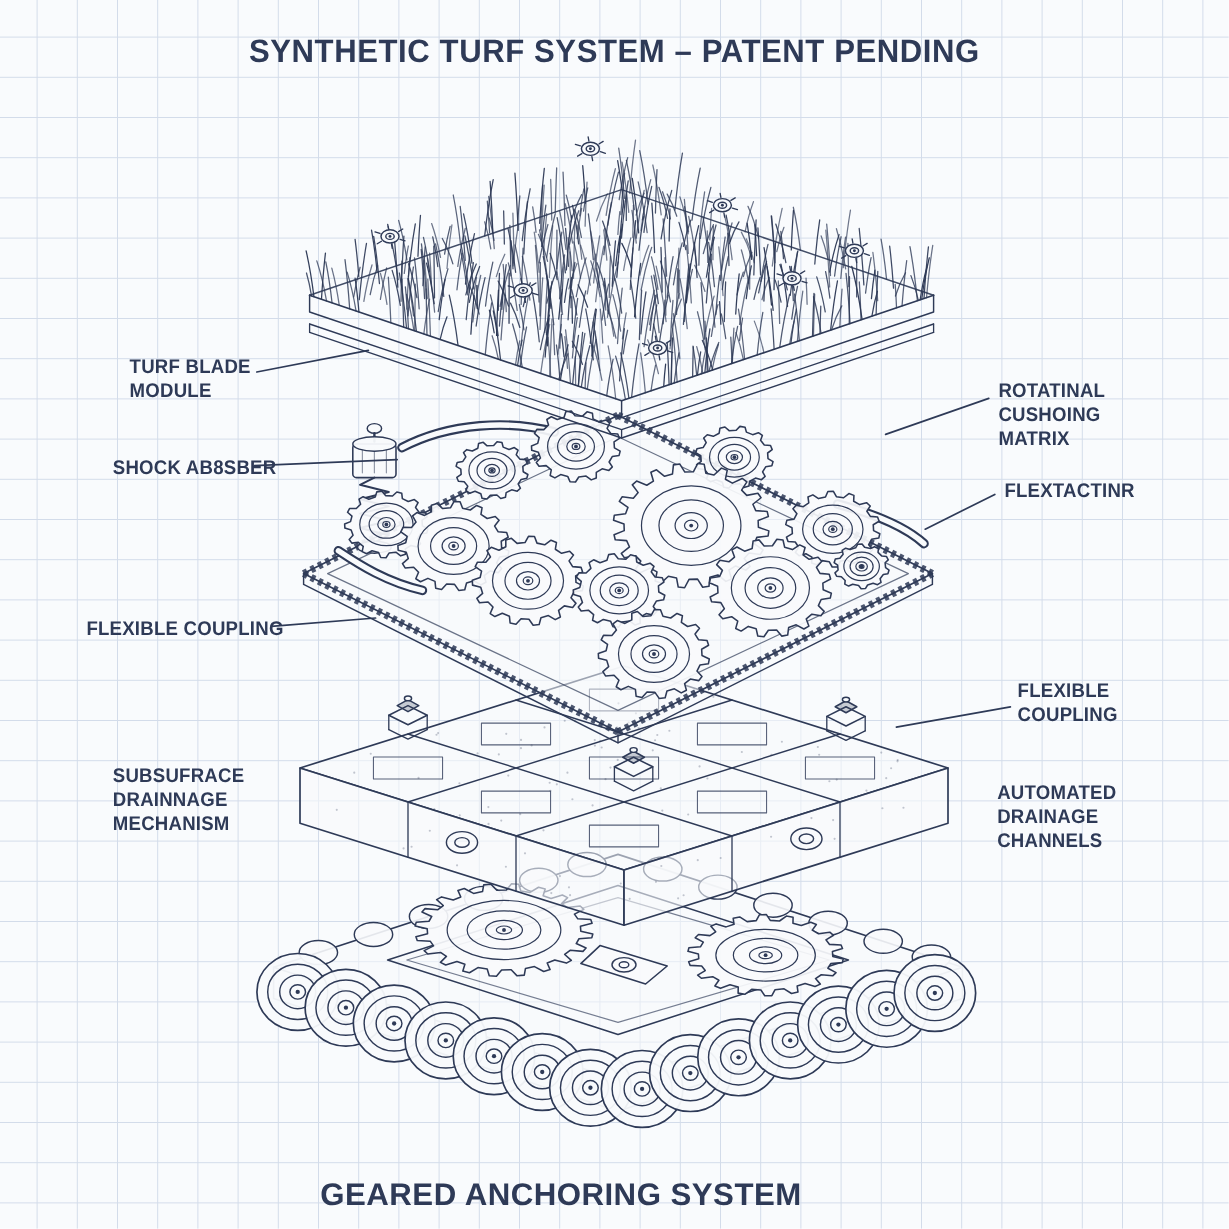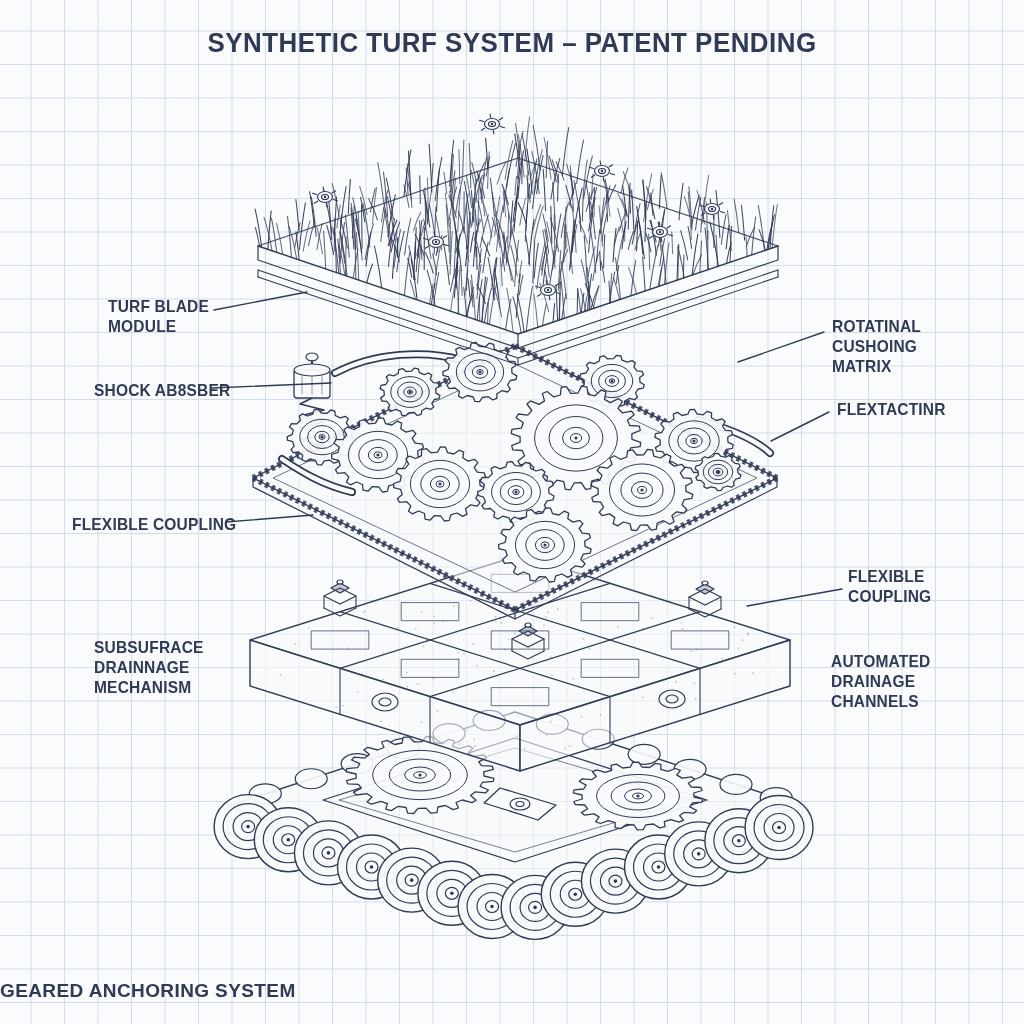--- a/index.html
+++ b/index.html
@@ -15,22 +15,22 @@
   .title{
     position:absolute;left:0;top:28px;width:1024px;text-align:center;
     font-size:27px;font-weight:700;letter-spacing:.5px;transform:scaleX(.96);
   }
   .lbl{
     position:absolute;font-size:16.5px;font-weight:700;line-height:20px;
     letter-spacing:.2px;white-space:nowrap;transform:scaleX(.94);transform-origin:left top;
   }
   .ln{display:block;}
   .caption{
-    position:absolute;left:0;top:980px;width:935px;
-    font-size:19px;font-weight:700;letter-spacing:.4px;
+    position:absolute;left:0;top:980px;width:935px;text-align:center;
+    font-size:26px;font-weight:700;letter-spacing:.4px;
   }
 </style>
 </head>
 <body>
 
 <div class="page">
 
   <svg id="diagram" width="1024" height="1024" viewBox="0 0 1024 1024">
       <g>
         <polygon points="515.0,712.0 802.0,806.0 515.0,900.0 228.0,806.0" fill="rgba(248,250,252,0.5)" stroke="#2e3a57" stroke-width="1.4" stroke-linejoin="round"></polygon>

